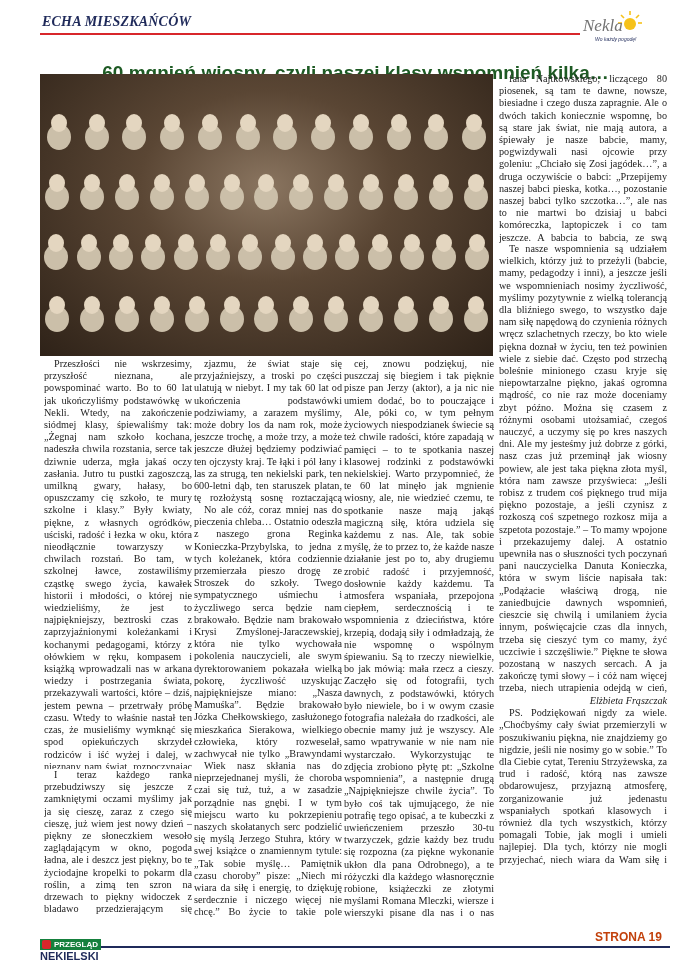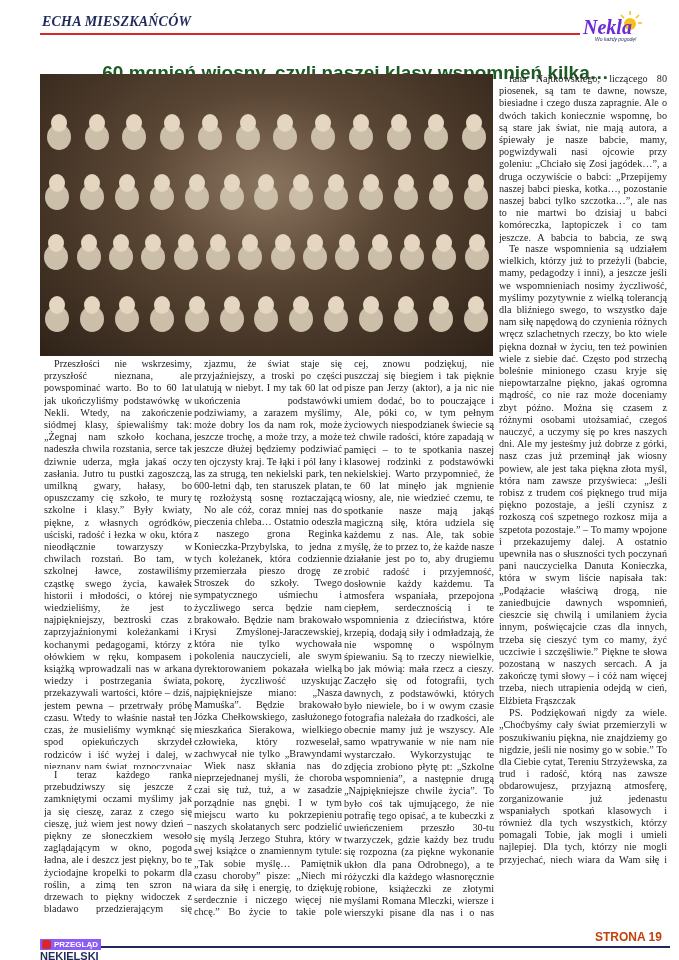--- a/index.html
+++ b/index.html
@@ -1,37 +1,37 @@
 <!DOCTYPE html>
 <html><head>
 <meta charset="utf-8">
 <style>
   html, body { margin: 0; padding: 0; background: #ffffff; }
   body { width: 679px; height: 960px; position: relative; overflow: hidden; font-family: "Liberation Serif", "DejaVu Serif", serif; color: #222; }
   .header { position: absolute; left: 32px; top: 0; width: 620px; height: 46px; }
   .section-label { position: absolute; left: 10px; top: 14px; font-family: "Liberation Serif", serif; font-style: italic; font-weight: bold; font-size: 14px; color: #1f2a5a; letter-spacing: 0.2px; }
   .header-rule { position: absolute; left: 8px; top: 33px; width: 540px; height: 2px; background: #d8262b; }
   .logo { position: absolute; left: 545px; top: 10px; width: 70px; height: 34px; }
-  .logo-text { position: absolute; left: 6px; top: 6px; font-family: "Liberation Serif", serif; font-style: italic; font-weight: bold; font-size: 20px; color: #6d28d9; }
+  .logo-text { position: absolute; left: 6px; top: 6px; font-family: "Liberation Serif", serif; font-style: italic; font-weight: normal; font-size: 17px; color: #737373; }
   .logo-sub { position: absolute; left: 18px; top: 26px; font-family: "Liberation Sans", sans-serif; font-style: italic; font-size: 5px; color: #1f2a5a; white-space: nowrap; }
   .sun { position: absolute; left: 40px; top: 0; width: 26px; height: 20px; }
   .title { position: absolute; left: 0; top: 46px; width: 679px; text-align: center; font-family: "Liberation Sans", sans-serif; font-weight: bold; font-size: 19px; color: #1e5a24; }
   .photo { position: absolute; left: 40px; top: 74px; width: 453px; height: 282px; background: radial-gradient(ellipse at 50% 40%, #8a7560 0%, #5a4634 40%, #2e2218 100%); overflow: hidden; }
   .photo .row { position: absolute; left: 0; width: 100%; height: 60px; display: flex; justify-content: space-around; }
   .photo .face { width: 16px; height: 18px; border-radius: 50%; background: #e4d6c0; box-shadow: 0 14px 0 4px #cbbfa9; }
   .col { position: absolute; font-size: 10.2px; line-height: 12.2px; text-align: justify; hyphens: auto; }
   .col p { margin: 0; text-indent: 10px; }
-  .col .signature { text-align: left; text-indent: 0; }
+  .col .signature { text-align: right; font-style: italic; text-indent: 0; }
   .c1 { left: 44px; top: 358px; width: 148px; }
   .c2 { left: 194px; top: 358px; width: 148px; }
   .c3 { left: 344px; top: 358px; width: 150px; }
   .c4 { left: 499px; top: 73px; width: 168px; }
   .footer-rule { position: absolute; left: 74px; top: 946px; width: 596px; height: 2px; background: #1f2a5a; }
   .footer-logo { position: absolute; left: 40px; top: 933px; width: 65px; height: 27px; }
-  .footer-logo .top { font-family: "Liberation Sans", sans-serif; font-weight: bold; font-size: 8px; color: #fff; background: #8b5cf6; padding: 1px 3px 1px 14px; position: relative; display: inline-block; }
+  .footer-logo .top { font-family: "Liberation Sans", sans-serif; font-weight: bold; font-size: 8px; color: #fff; background: #15803d; padding: 1px 3px 1px 14px; position: relative; display: inline-block; }
   .footer-logo .top::before { content: ""; position: absolute; left: 2px; top: 1px; width: 9px; height: 9px; background: #d8262b; border-radius: 2px; }
   .footer-logo .bottom { font-family: "Liberation Sans", sans-serif; font-weight: bold; font-size: 11px; color: #1f2a5a; line-height: 11px; }
   .page-no { position: absolute; left: 595px; top: 930px; font-family: "Liberation Sans", sans-serif; font-weight: bold; font-size: 12px; color: #c2410c; }
 </style>
 </head>
 <body>
 
 <div class="header">
   <div class="section-label">ECHA MIESZKAŃCÓW</div>
   <div class="header-rule"></div>

